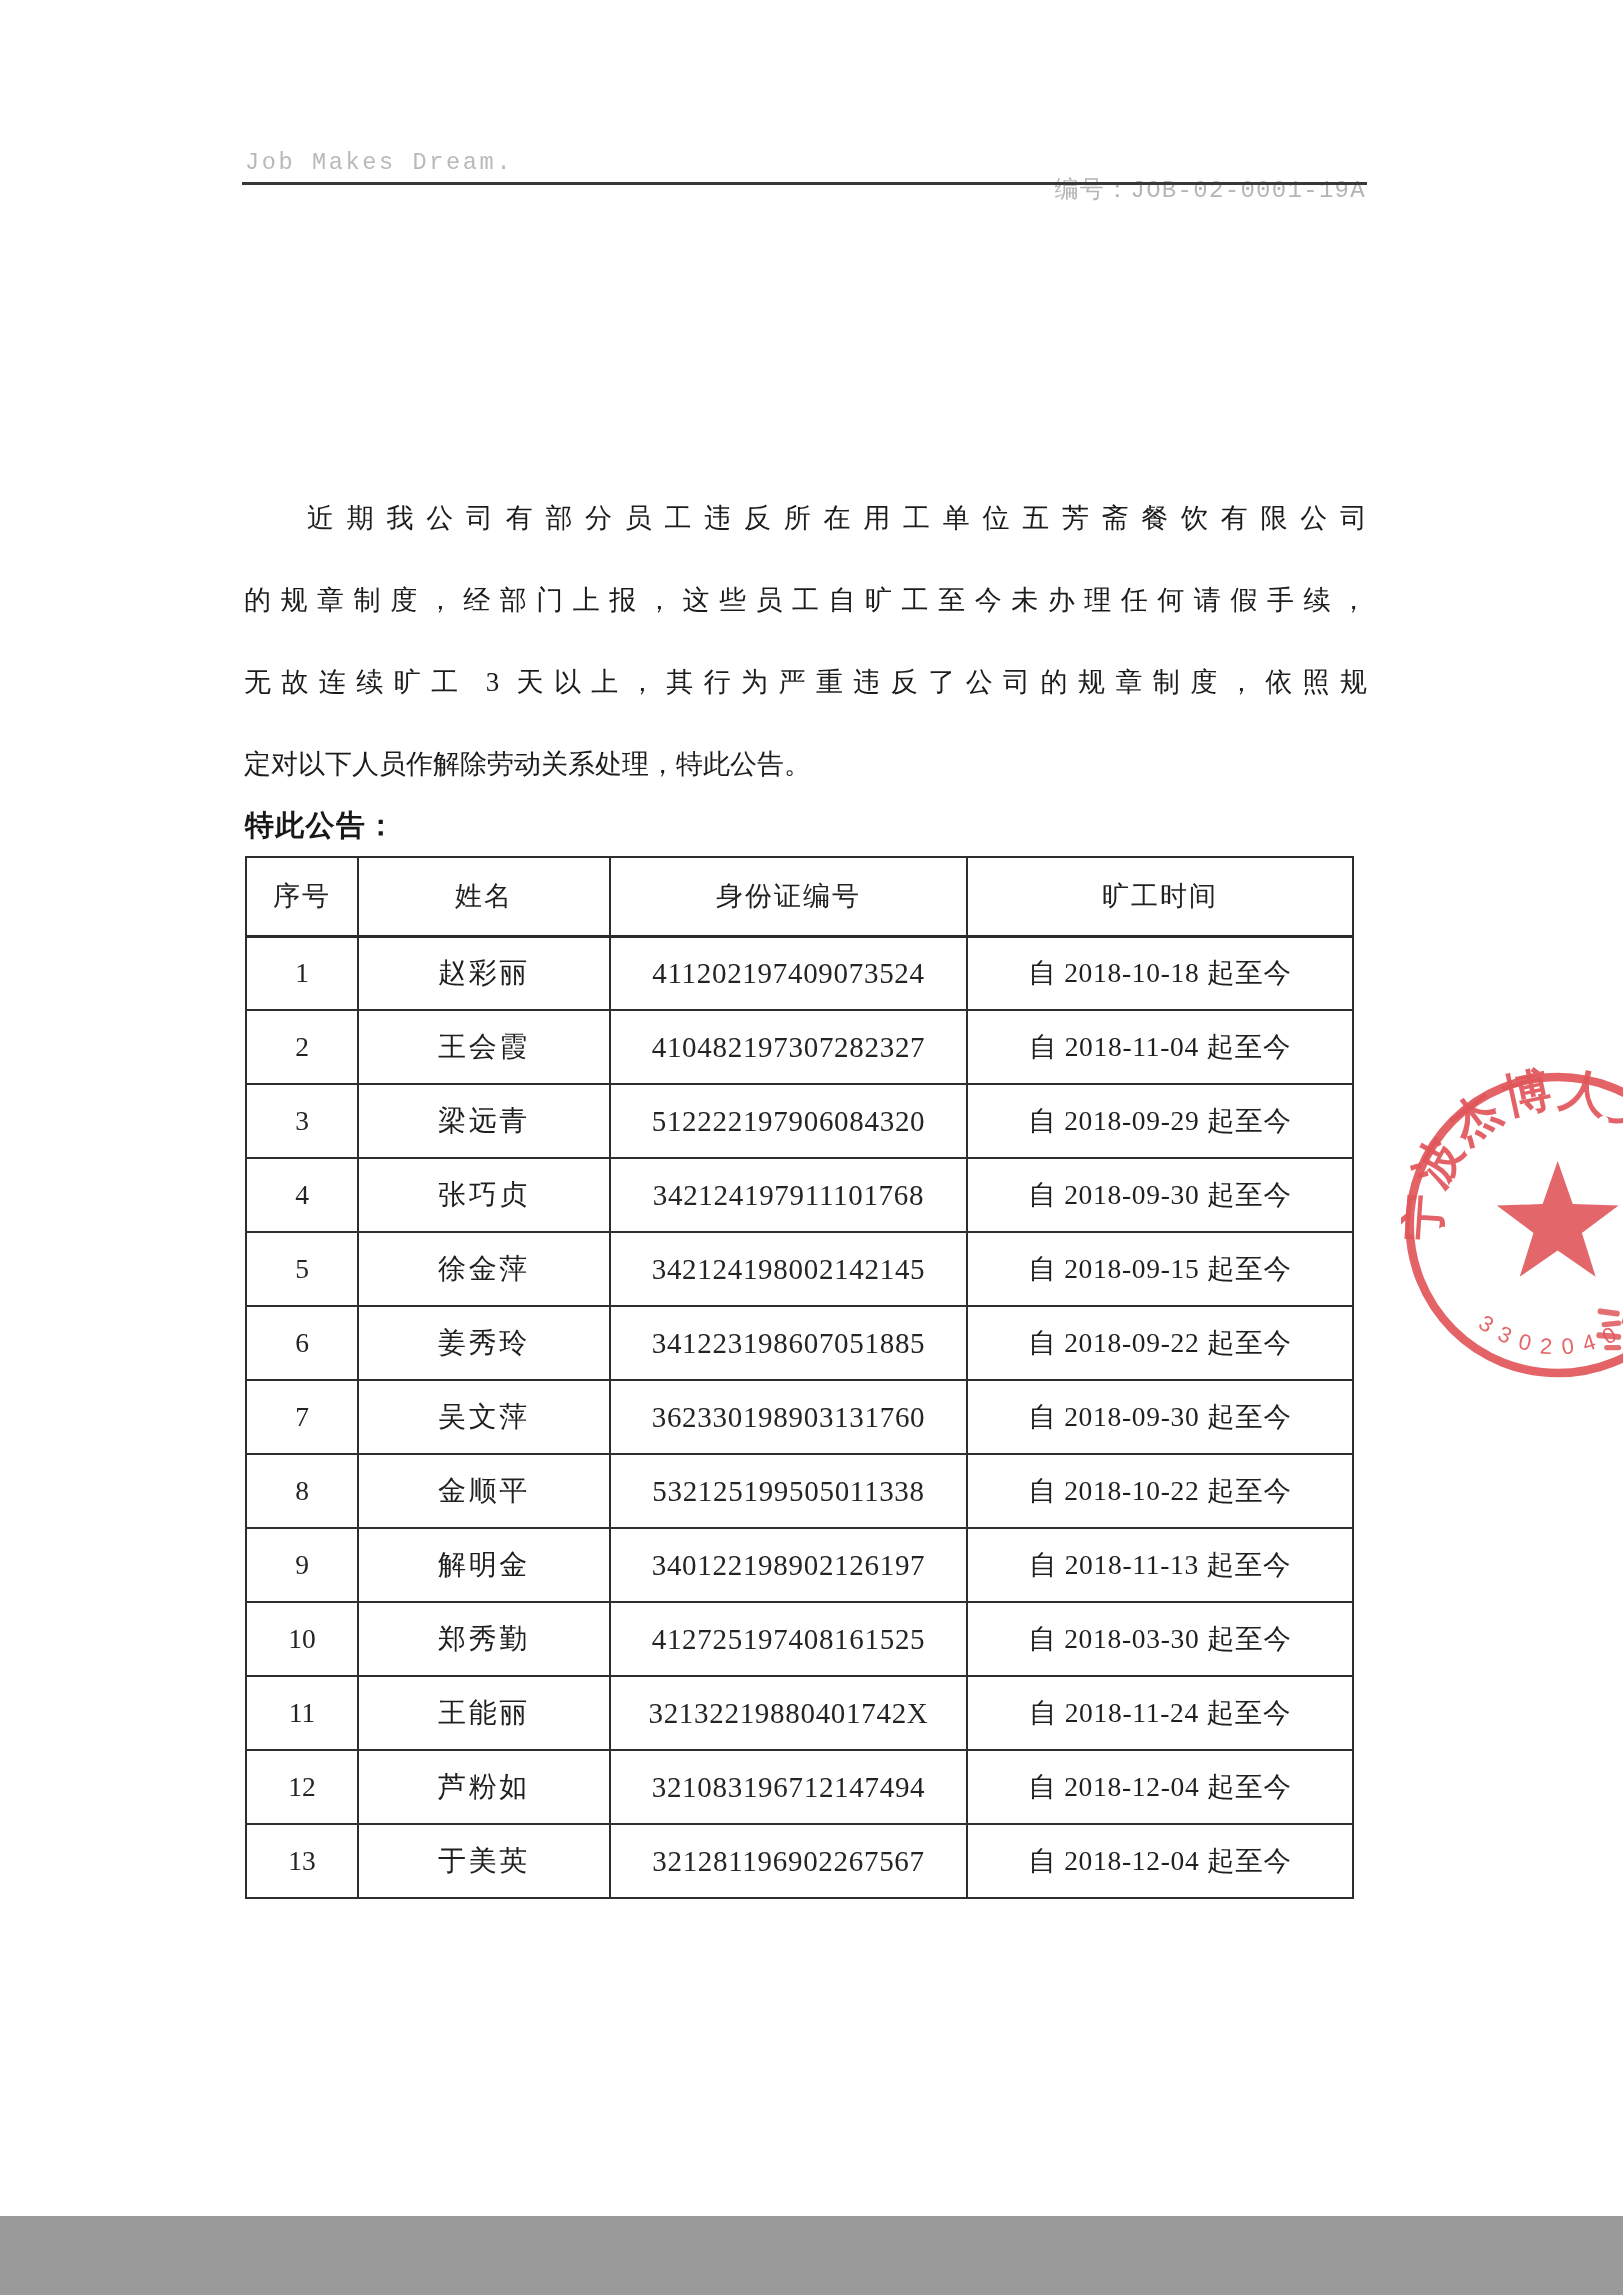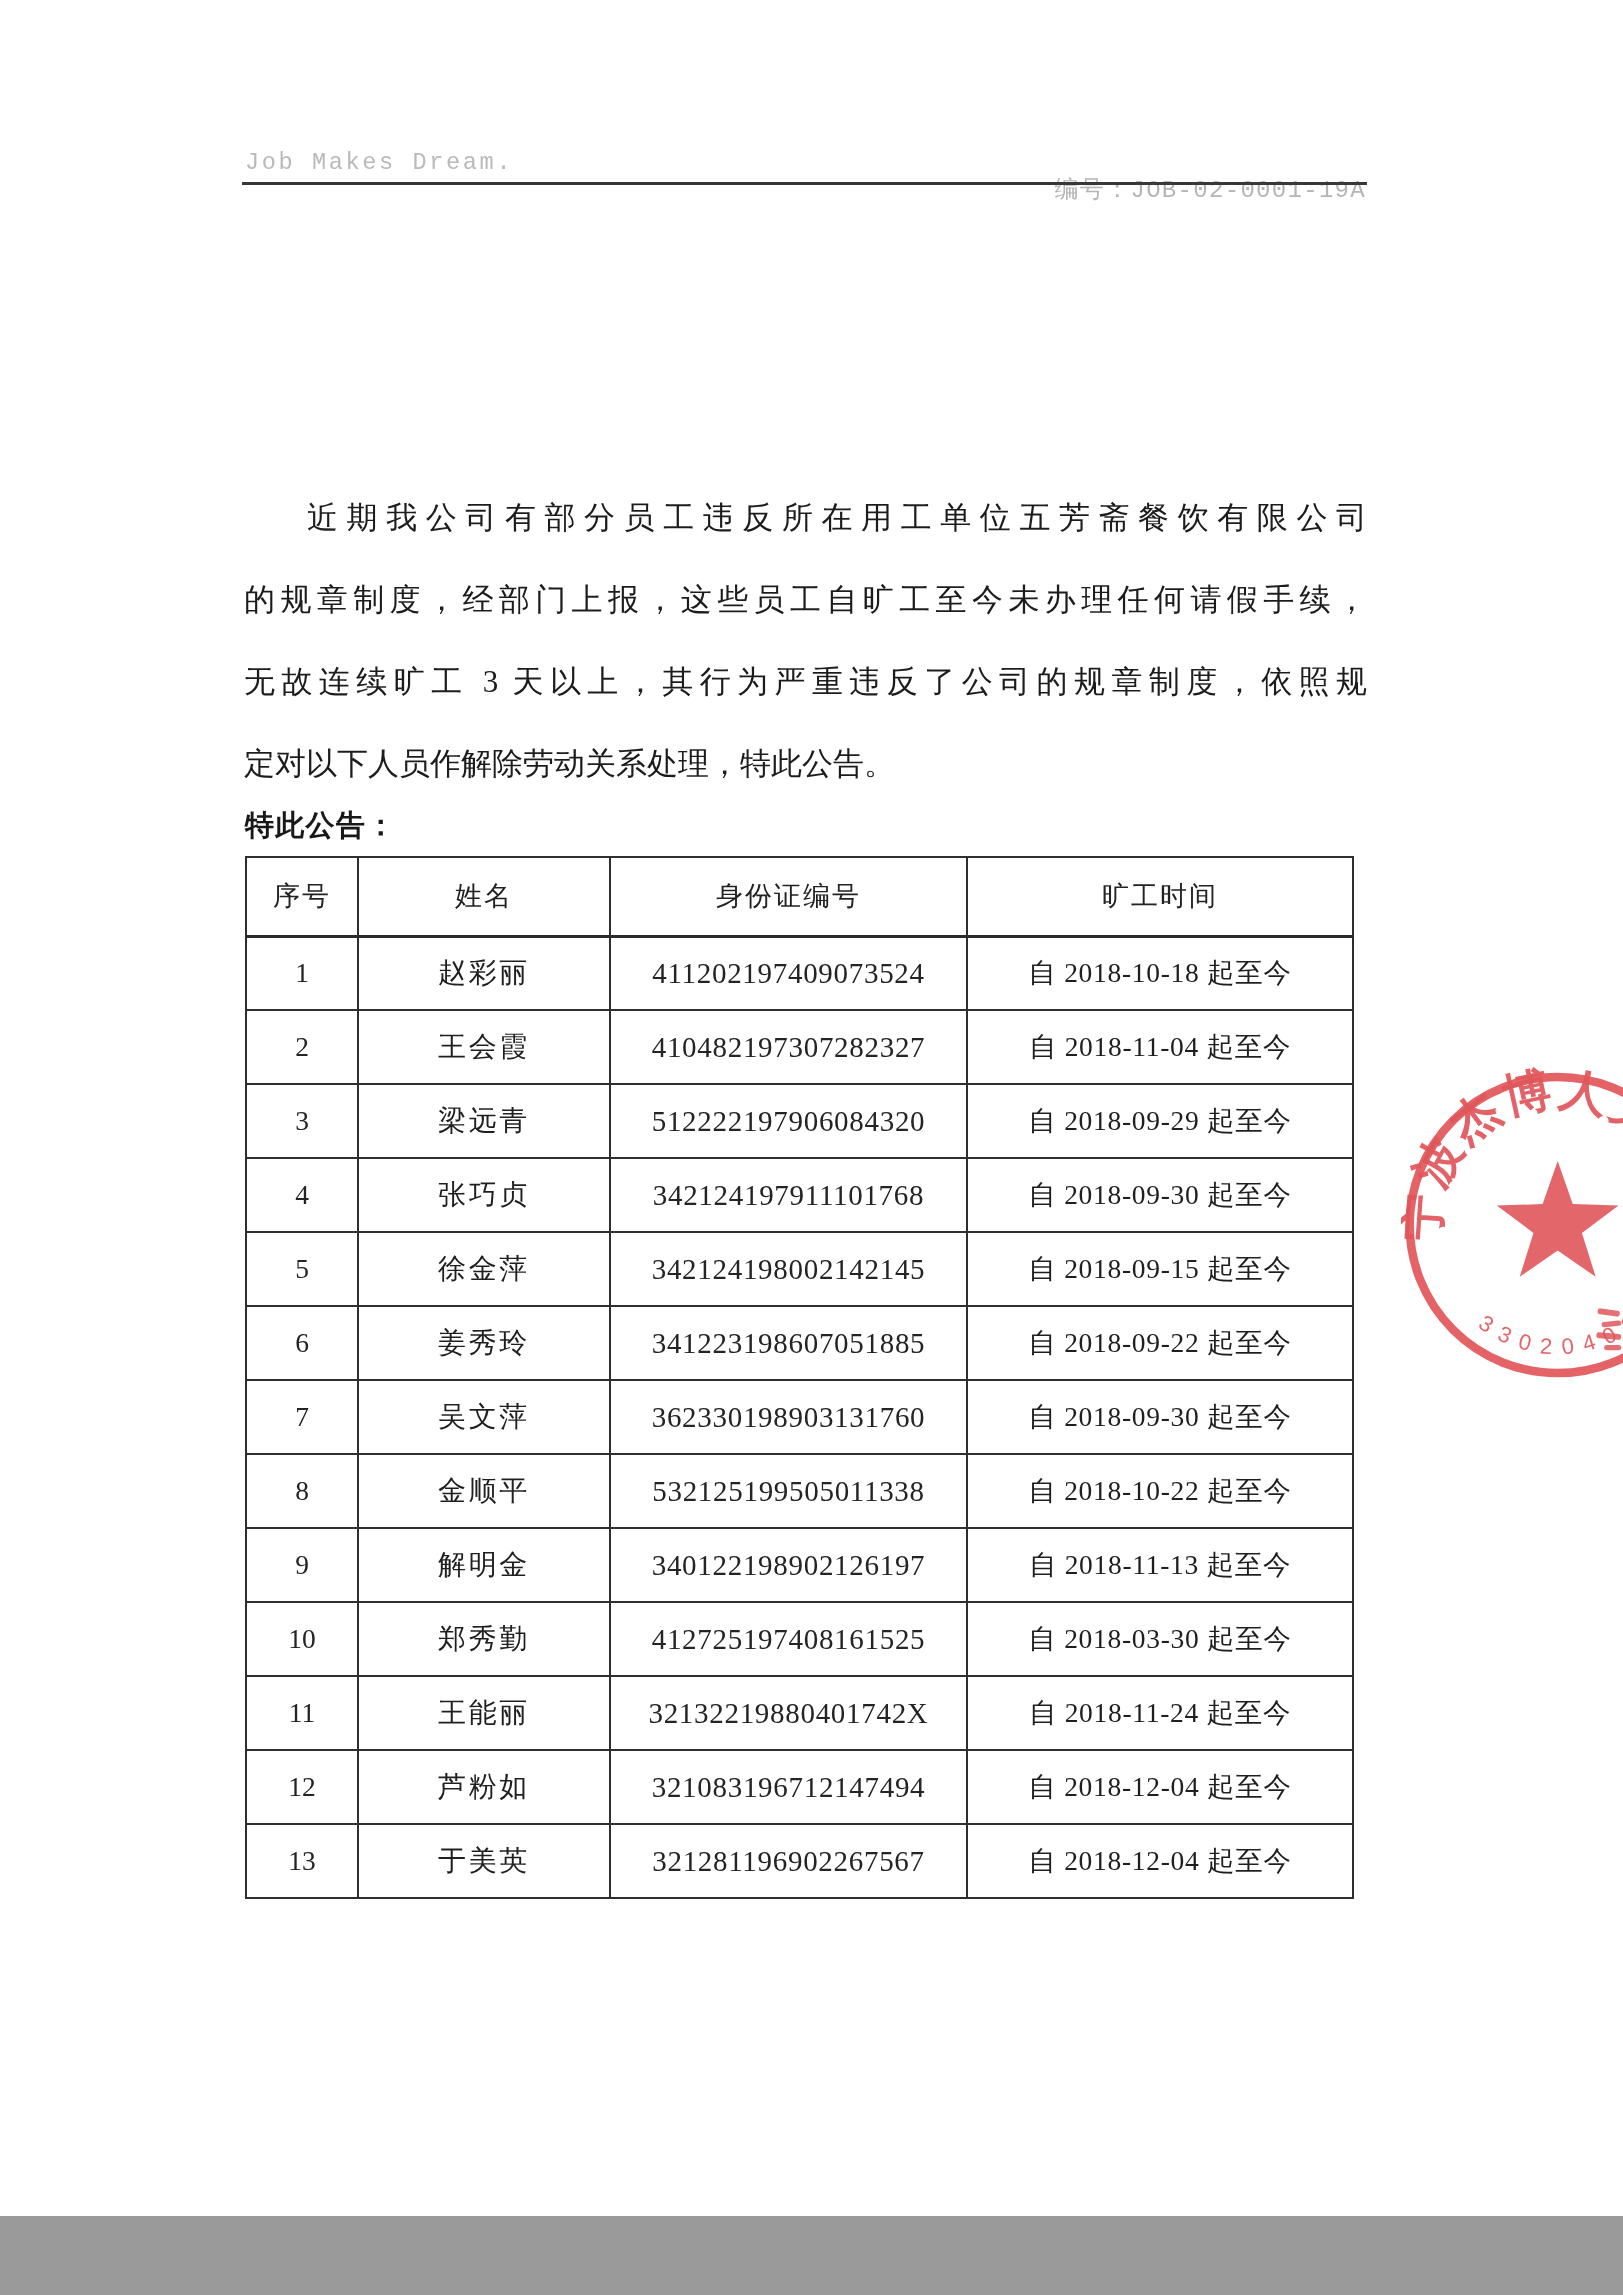--- a/index.html
+++ b/index.html
@@ -30,21 +30,21 @@
   .doc-title{
     position:absolute;left:245px;top:308px;width:1121px;
     text-align:center;font-size:68px;font-weight:bold;color:#2b2b2b;
     letter-spacing:3.9px;white-space:pre;
   }
   
   .para{
     position:absolute;left:244px;top:477px;width:1123px;
   }
   .para-line{
-    height:82px;line-height:82px;font-size:31px;color:#1c1c1c;
+    height:82px;line-height:82px;font-size:27px;color:#1c1c1c;
     text-align:justify;text-align-last:justify;white-space:normal;
     overflow:hidden;
   }
   .para-line.first{text-indent:63px;}
   .para-line.last{text-align-last:left;}
   .list-label{
     position:absolute;left:245px;top:806px;
     font-size:29px;font-weight:bold;color:#181818;letter-spacing:1.3px;
   }
   

